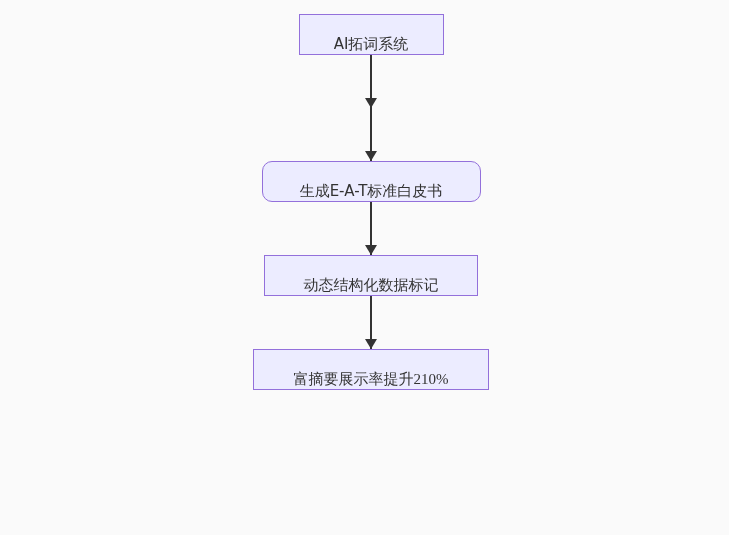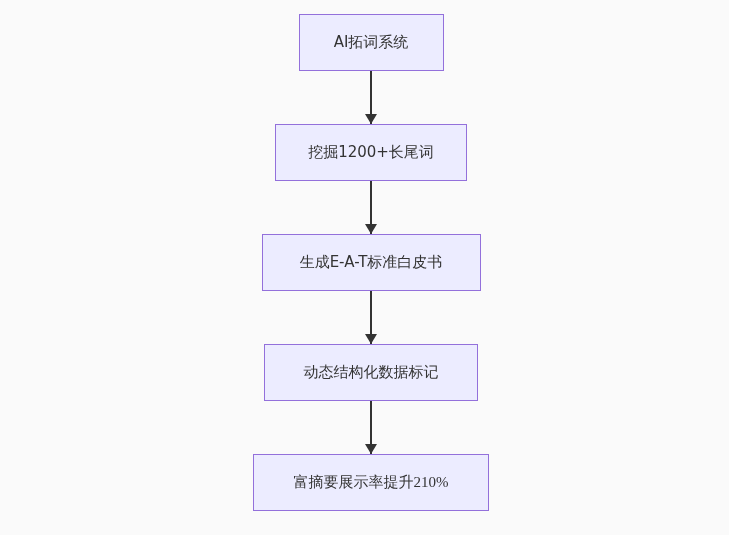--- a/index.html
+++ b/index.html
@@ -18,34 +18,34 @@
     position: absolute;
     left: 371px;
     top: 14px;
     transform: translateX(-50%);
     display: flex;
     flex-direction: column;
     align-items: center;
   }
   .node {
     box-sizing: border-box;
-    height: 57px;
+    height: 41px;
     display: flex;
-    align-items: center;
+    align-items: flex-end;
     justify-content: center;
     background: var(--node-fill, #ECECFF);
     border: 1px solid var(--node-border, #9370DB);
     color: var(--text-color, #333333);
     font-size: 15px;
     white-space: nowrap;
     text-align: center;
   }
   .node.n1 { width: 145px; }
   .node.n2 { width: 192px; }
-  .node.n3 { width: 219px; }
+  .node.n3 { width: 219px; border-radius: 10px; }
   .node.n4 { width: 214px; }
   .node.n5 { width: 236px; font-family: Liberation Serif, serif; }
   .edge {
     width: 2px;
     height: 53px;
     background: var(--arrow-color, #333333);
     position: relative;
   }
   .edge::after {
     content: "";
@@ -64,23 +64,20 @@
 <body>
 
 <div class="flowchart">
 
   <div class="node n1">
     <span>AI拓词系统</span>
   </div>
 
   <div class="edge"></div>
 
-  <div class="node n2">
-    <span>挖掘1200+长尾词</span>
-  </div>
 
   <div class="edge"></div>
 
   <div class="node n3">
     <span>生成E-A-T标准白皮书</span>
   </div>
 
   <div class="edge"></div>
 
   <div class="node n4">

